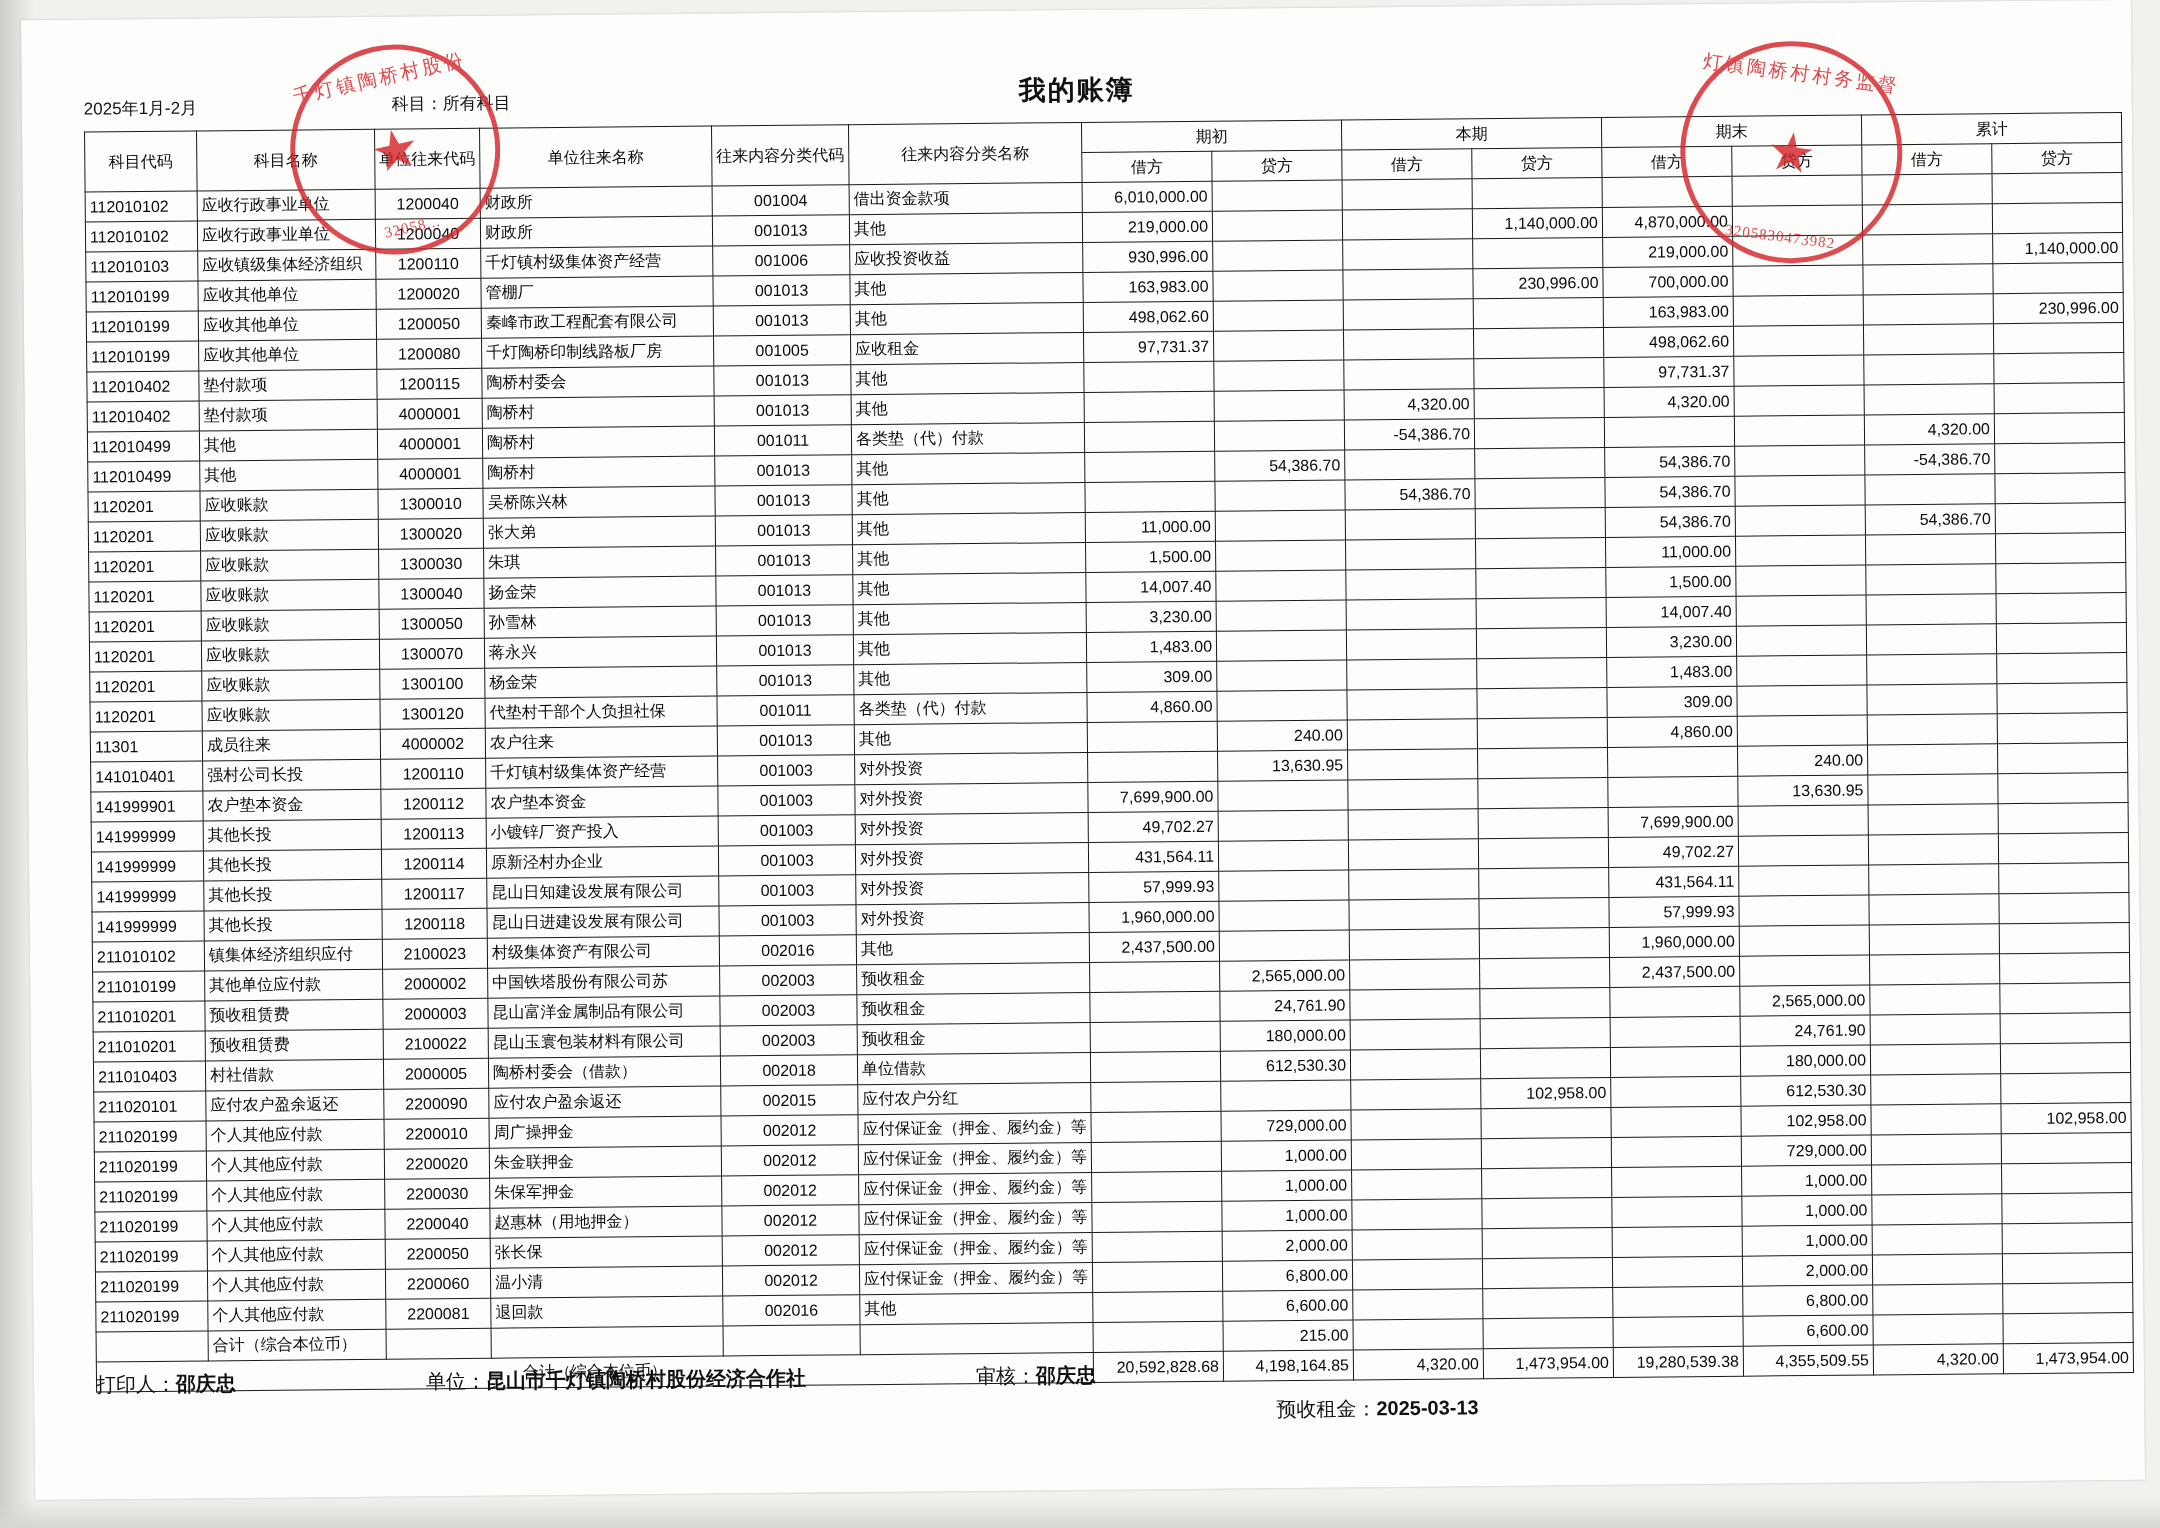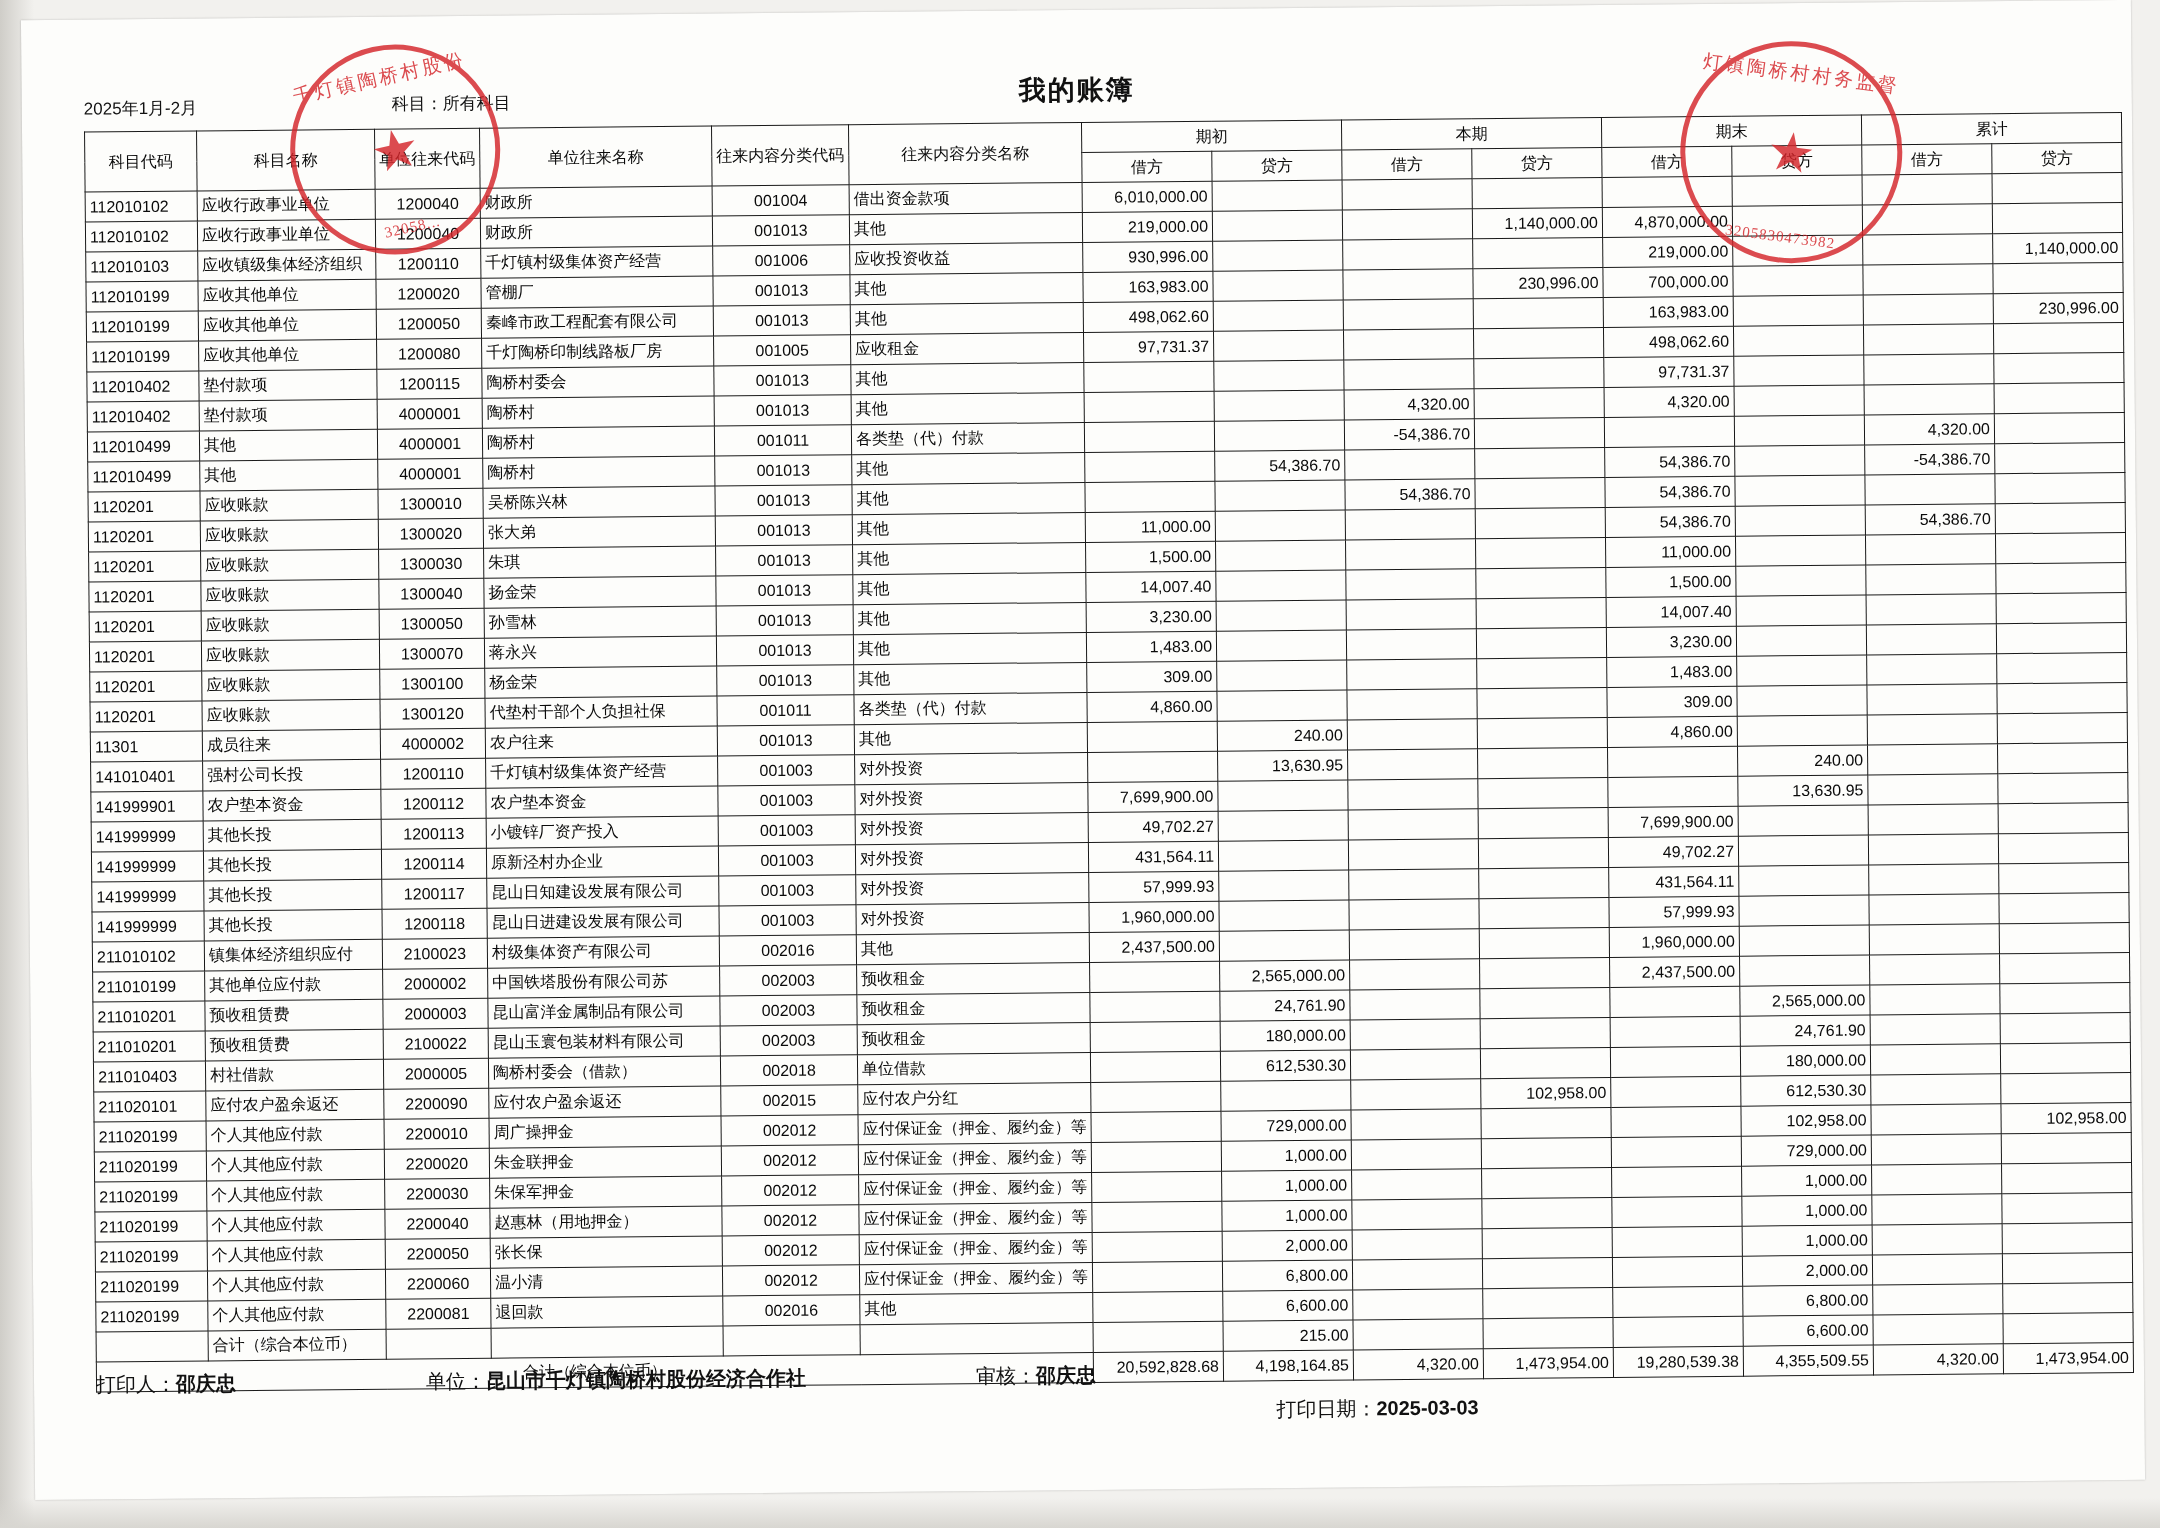--- a/index.html
+++ b/index.html
@@ -850,21 +850,21 @@
       <div class="f-print">
         <span>打印人：</span><span class="bold">邵庆忠</span>
       </div>
       <div class="f-unit">
         <span>单位：</span><span class="bold">昆山市千灯镇陶桥村股份经济合作社</span>
       </div>
       <div class="f-audit">
         <span>审核：</span><span class="bold">邵庆忠</span>
       </div>
       <div class="f-date">
-        <span>打印日期：</span><span class="bold">2025-03-03</span>
+        <span>预收租金：</span><span class="bold">2025-03-13</span>
       </div>
     </div>
 
     <div class="stamp" id="stamp-left">
       <div class="arc-top">千灯镇陶桥村股份</div>
       <div class="star">★</div>
       <div class="arc-bottom">32058...</div>
     </div>
 
     <div class="stamp" id="stamp-right">

